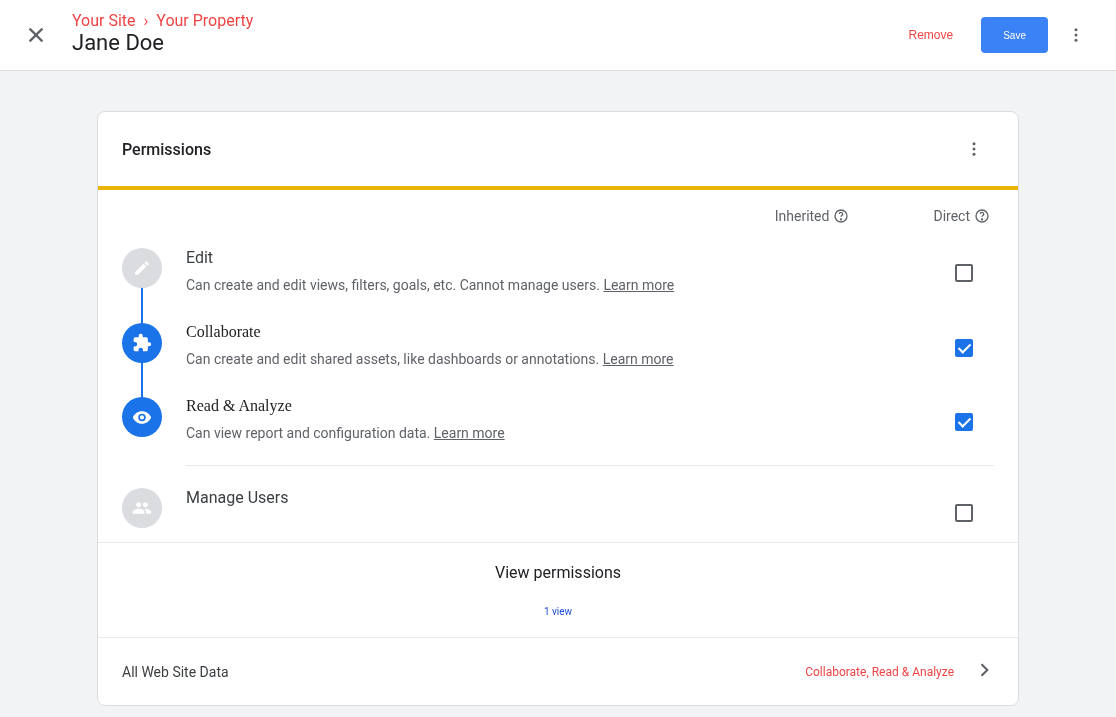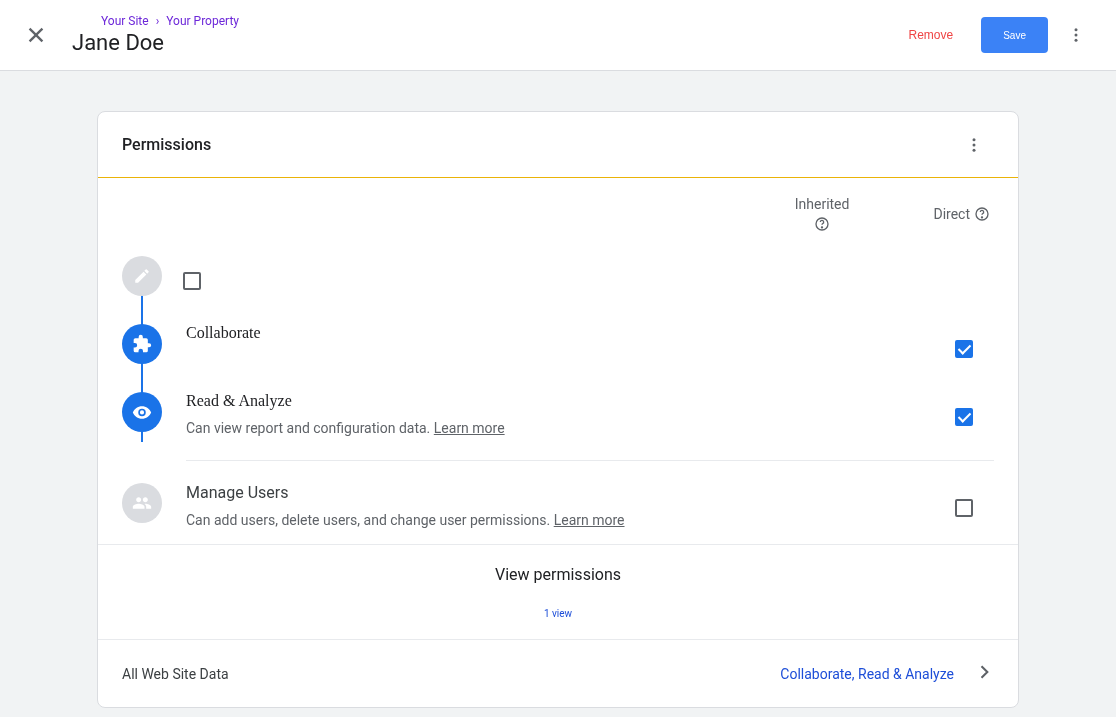--- a/index.html
+++ b/index.html
@@ -19,24 +19,23 @@
   }
   .close-btn {
     width: 40px; height: 40px;
     display: flex; align-items: center; justify-content: center;
     color: #5f6368;
     cursor: pointer;
     border-radius: 50%;
   }
   .title-block { margin-left: 16px; flex: 1; }
   .breadcrumb {
-    font-size: 12px;
-    color: #6d28d9;
+    font-size: 16px;
+    color: #ef4444;
     line-height: 16px;
-    margin-left: 29px;
   }
   .bc-sep { margin: 0 4px; }
   .page-title {
     font-size: 22px;
     font-weight: 400;
     color: #202124;
     line-height: 28px;
   }
   .remove-btn {
     color: #ef4444;
@@ -72,23 +71,23 @@
     border: 1px solid #dadce0;
     border-radius: 8px;
     width: 922px;
     margin: 40px auto 0;
     overflow: hidden;
   }
   .card-header {
     display: flex;
     align-items: center;
     justify-content: space-between;
-    height: 66px;
+    height: 78px;
     padding: 16px 24px;
-    border-bottom: 1px solid #eab308;
+    border-bottom: 4px solid #eab308;
   }
   .card-title {
     font-size: 16px;
     font-weight: 500;
     color: #202124;
   }
   .perm-list {
     padding: 0 24px;
   }
   .col-headers {
@@ -96,21 +95,21 @@
     justify-content: flex-end;
     align-items: center;
     padding: 18px 0 10px;
     gap: 6px;
   }
   .col-h {
     display: flex; align-items: center; gap: 4px;
     color: #5f6368;
     font-size: 14px;
   }
-  .col-h.inherited { margin-right: 48px; flex-direction: column; }
+  .col-h.inherited { margin-right: 48px; }
   .col-h.direct { margin-right: 4px; padding-left: 30px; }
   .perm-rows-wrap { position: relative; }
   .vline {
     position: absolute;
     left: 19px;
     top: 40px;
     width: 2px;
     height: 160px;
     background: #1a73e8;
     z-index: 0;
@@ -188,21 +187,21 @@
   }
   .vp-title { font-size: 16px; color: #202124; }
   .vp-count { font-size: 10px; color: #1d4ed8; }
   .view-row {
     border-top: 1px solid #e8eaed;
     padding: 22px 24px;
     display: flex;
     align-items: center;
   }
   .vr-name { flex: 1; font-size: 14px; color: #3c4043; }
-  .vr-perms { font-size: 14px; color: #1d4ed8; margin-right: 20px; }
+  .vr-perms { font-size: 12px; color: #ef4444; margin-right: 20px; }
   .chev { color: #5f6368; cursor: pointer; }
   .help-icon {
     width: 16px; height: 16px;
     display: inline-flex;
     align-items: center; justify-content: center;
   }
 </style>
 </head>
 <body>
 
@@ -270,33 +269,42 @@
 
     <div class="perm-rows-wrap">
       <div class="vline"></div>
 
       <div class="perm-row">
         <div class="perm-icon grey">
           <svg width="18" height="18" viewBox="0 0 24 24" fill="currentColor">
               <path d="M3 17.25V21h3.75L17.81 9.94l-3.75-3.75L3 17.25zM20.71 7.04a1 1 0 0 0 0-1.41l-2.34-2.34a1 1 0 0 0-1.41 0l-1.83 1.83 3.75 3.75 1.83-1.83z"></path>
             </svg>
         </div>
+        <div class="perm-text">
+          <div class="perm-title">Edit</div>
+          <div class="perm-desc">
+            <span>Can create and edit views, filters, goals, etc. Cannot manage users. </span><a class="learn-more">Learn more</a>
+          </div>
+        </div>
         <div class="perm-check">
             <div class="checkbox"></div>
           </div>
       </div>
 
       <div class="perm-row">
         <div class="perm-icon blue">
           <svg width="20" height="20" viewBox="0 0 24 24" fill="currentColor">
               <path d="M20.5 11H19V7a2 2 0 0 0-2-2h-4V3.5a2.5 2.5 0 1 0-5 0V5H4a2 2 0 0 0-2 2v3.8h1.5a2.7 2.7 0 0 1 0 5.4H2V20a2 2 0 0 0 2 2h3.8v-1.5a2.7 2.7 0 0 1 5.4 0V22H17a2 2 0 0 0 2-2v-4h1.5a2.5 2.5 0 1 0 0-5z"></path>
             </svg>
         </div>
         <div class="perm-text">
           <div class="perm-title active">Collaborate</div>
+          <div class="perm-desc">
+            <span>Can create and edit shared assets, like dashboards or annotations. </span><a class="learn-more">Learn more</a>
+          </div>
         </div>
         <div class="perm-check">
             <div class="checkbox checked"></div>
           </div>
       </div>
 
       <div class="perm-row">
         <div class="perm-icon blue">
           <svg width="20" height="20" viewBox="0 0 24 24" fill="currentColor">
               <path d="M12 5C7 5 2.73 8.11 1 12.5 2.73 16.89 7 20 12 20s9.27-3.11 11-7.5C21.27 8.11 17 5 12 5zm0 12a4.5 4.5 0 1 1 0-9 4.5 4.5 0 0 1 0 9zm0-7a2.5 2.5 0 1 0 0 5 2.5 2.5 0 0 0 0-5z"></path>
@@ -316,23 +324,20 @@
       <div class="sep-line"></div>
 
       <div class="perm-row">
         <div class="perm-icon grey">
           <svg width="20" height="20" viewBox="0 0 24 24" fill="currentColor">
               <path d="M16 11c1.66 0 3-1.34 3-3s-1.34-3-3-3-3 1.34-3 3 1.34 3 3 3zm-8 0c1.66 0 3-1.34 3-3S9.66 5 8 5 5 6.34 5 8s1.34 3 3 3zm0 2c-2.33 0-7 1.17-7 3.5V19h14v-2.5c0-2.33-4.67-3.5-7-3.5zm8 0c-.29 0-.62.02-.97.05 1.16.84 1.97 1.97 1.97 3.45V19h6v-2.5c0-2.33-4.67-3.5-7-3.5z"></path>
             </svg>
         </div>
         <div class="perm-text">
           <div class="perm-title">Manage Users</div>
-          <div class="perm-desc">
-            <span>Can add users, delete users, and change user permissions. </span><a class="learn-more">Learn more</a>
-          </div>
         </div>
         <div class="perm-check">
             <div class="checkbox"></div>
           </div>
       </div>
     </div>
   </div>
 
   <div class="view-perms">
     <div class="vp-title">View permissions</div>

